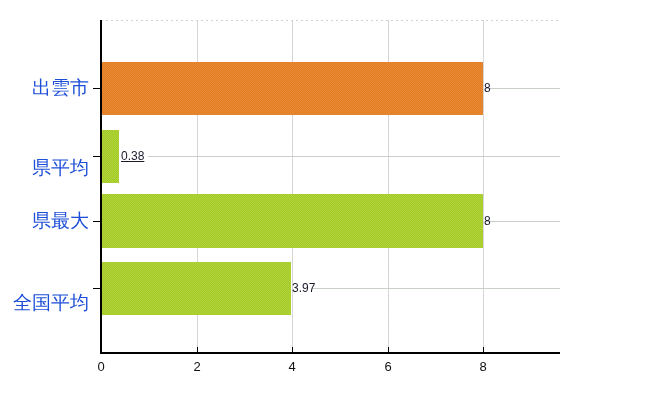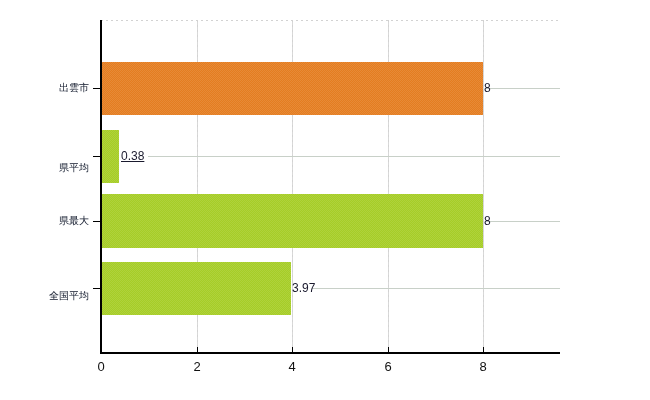--- a/index.html
+++ b/index.html
@@ -88,22 +88,22 @@
   .ytick-mark {
     position: absolute;
     left: 93px;
     width: 8px;
     height: 1px;
     background: #000000;
   }
   .ytick-label {
     position: absolute;
     right: 561px;
-    font-size: 10px;
-    color: #0f172a;
+    font-size: 19px;
+    color: #1d4ed8;
     white-space: nowrap;
     transform: translateY(-50%);
   }
 
   
   .bar {
     position: absolute;
     left: 0;
   }
   .bar.orange {
@@ -168,21 +168,21 @@
   <div class="xtick-label" style="left:483px;">8</div>
 
   <div class="ytick-mark" style="top:88px;"></div>
   <div class="ytick-mark" style="top:156px;"></div>
   <div class="ytick-mark" style="top:221px;"></div>
   <div class="ytick-mark" style="top:288px;"></div>
 
   <div class="ytick-label" style="top:88px;">出雲市</div>
   <div class="ytick-label" style="top:168px;">県平均</div>
   <div class="ytick-label" style="top:221px;">県最大</div>
-  <div class="ytick-label" style="top:296px;">全国平均</div>
+  <div class="ytick-label" style="top:303px;">全国平均</div>
 
   <div class="value-line" style="left:485px; top:88px; width:75px;"></div>
   <div class="value-line" style="left:148px; top:156px; width:412px;"></div>
   <div class="value-line" style="left:485px; top:221px; width:75px;"></div>
   <div class="value-line" style="left:312px; top:288px; width:248px;"></div>
 
   <div class="value-label" style="left:484px; top:88px;">8</div>
   <div class="value-label" style="left:121px; top:156px;text-decoration:underline;">0.38</div>
   <div class="value-label" style="left:484px; top:221px;">8</div>
   <div class="value-label" style="left:292px; top:288px;text-align:center;">3.97</div>

